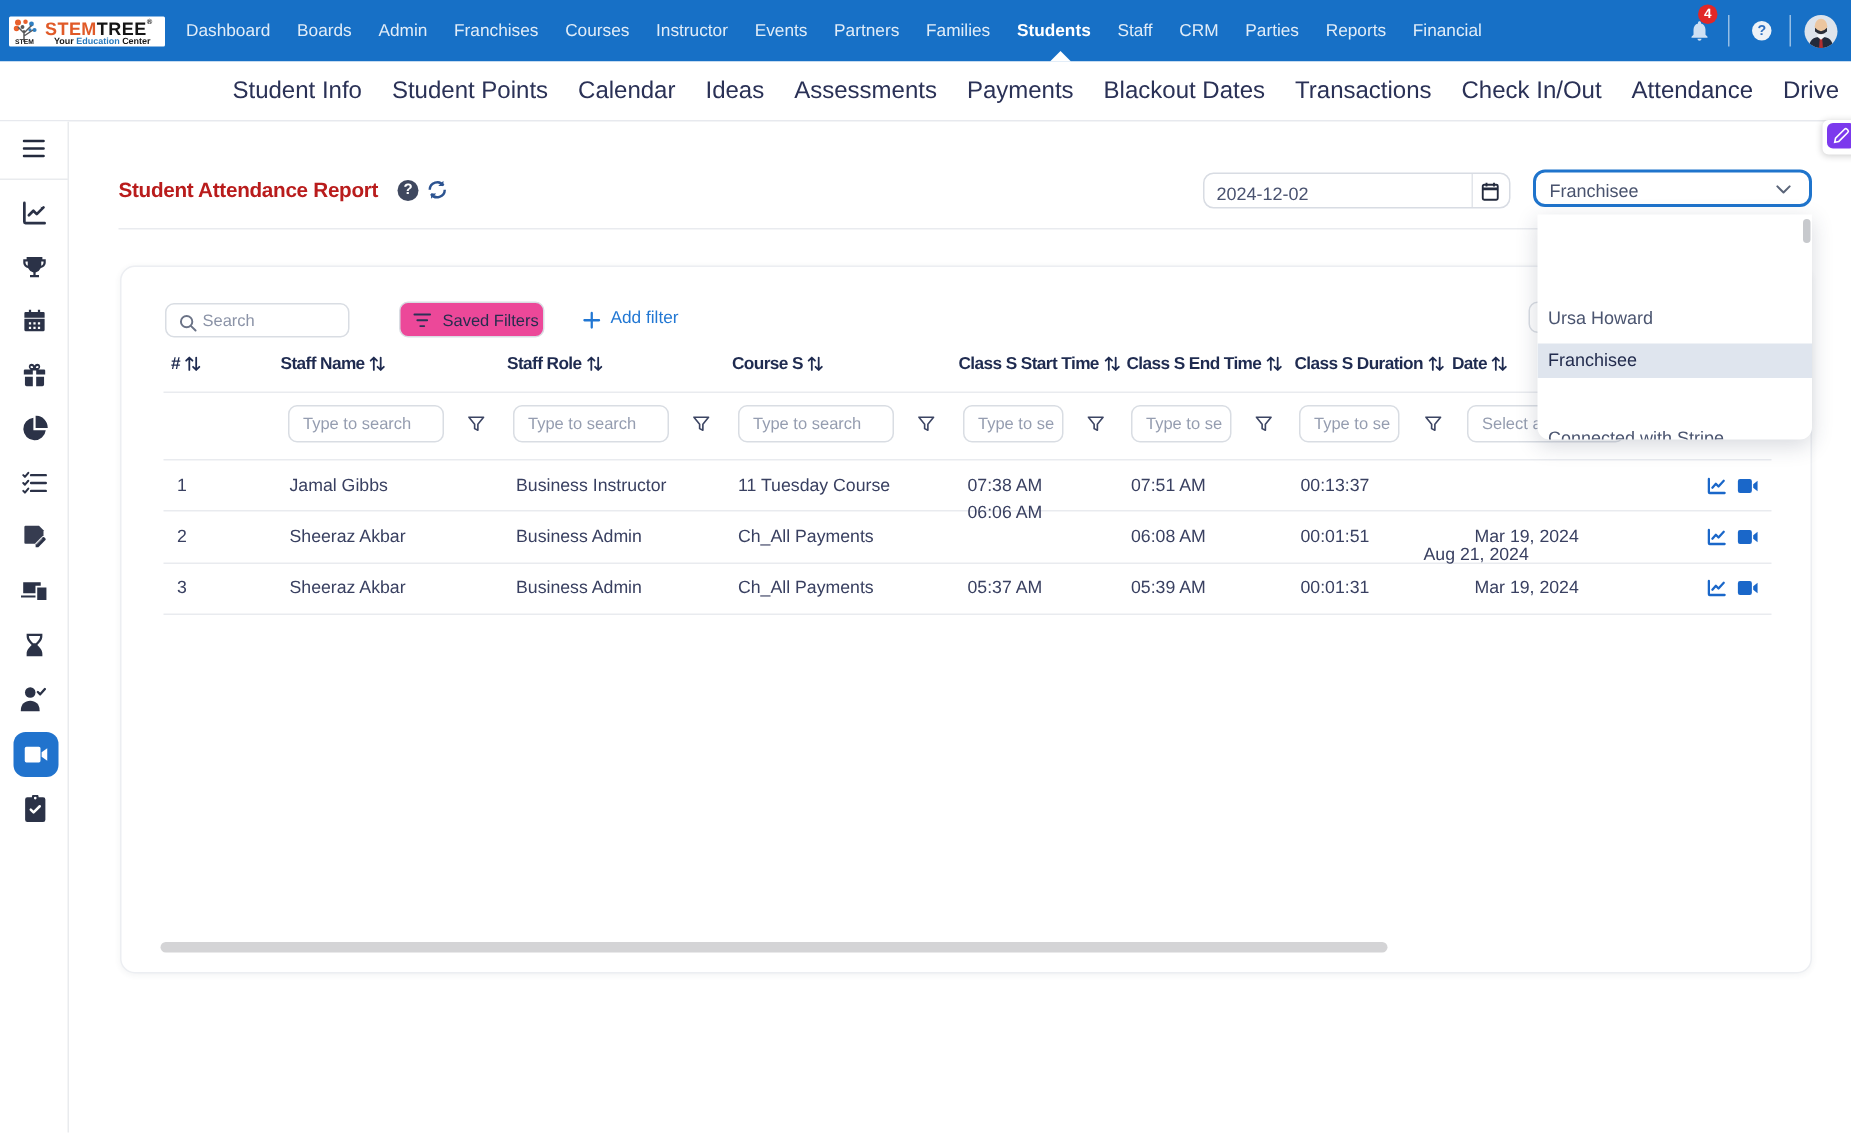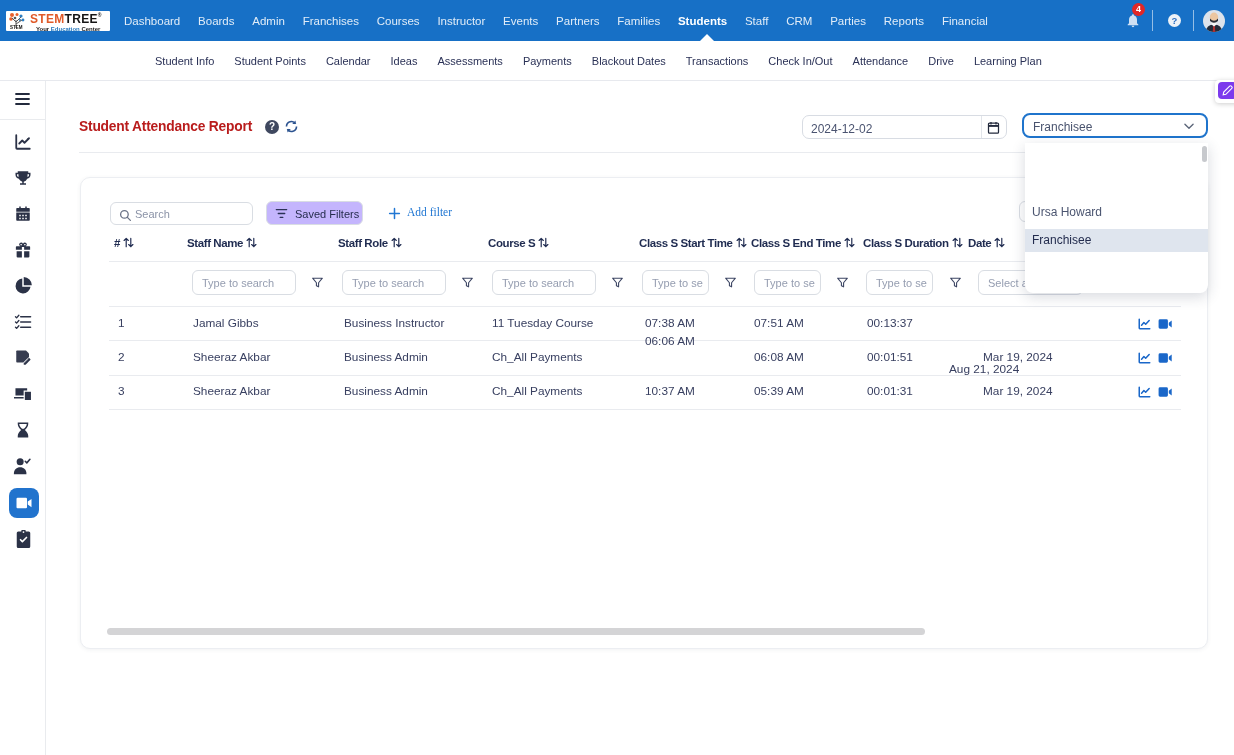--- a/index.html
+++ b/index.html
@@ -5,40 +5,40 @@
 * { margin:0; padding:0; box-sizing:border-box; }
 html,body { width:1234px; height:755px; overflow:hidden; font-family:"Liberation Sans", sans-serif; background:#fff; }
 .topnav { position:absolute; left:0; top:0; width:1234px; height:41px; background:#1770c6; }
 .logo { position:absolute; left:6px; top:11px; width:104px; height:20px; background:#fff; border-radius:1px; overflow:hidden; }
 .navitems { position:absolute; left:124px; top:0; height:41px; display:flex; align-items:center; gap:17.8px; }
 .navitems span { font-size:11.5px; color:rgba(255,255,255,0.87); white-space:nowrap; }
 .navitems span.active { color:#fff; font-weight:bold; }
 .caret { position:absolute; width:0; height:0; border-left:7px solid transparent; border-right:7px solid transparent; border-bottom:7px solid #fff; top:34px; }
 .subnav { position:absolute; left:0; top:41px; width:1234px; height:40px; background:#fff; border-bottom:1px solid #e7e9ee; }
 .subitems { position:absolute; left:155px; top:0; height:40px; display:flex; align-items:center; gap:20px; }
-.subitems span { font-size:11px; color:#2a3156; white-space:nowrap; }
+.subitems span { font-size:16px; color:#2a3156; white-space:nowrap; }
 .sidebar { position:absolute; left:0; top:81px; width:46px; height:674px; background:#fff; border-right:1px solid #e9ebee; }
 .content { position:absolute; left:46px; top:81px; width:1188px; height:674px; background:#fff; }
 .title { position:absolute; left:79px; top:119px; font-size:13.8px; font-weight:bold; color:#b91c1c; letter-spacing:-0.2px; }
 .titleline { position:absolute; left:79px; top:152px; width:1129px; height:1px; background:#e9ebef; }
 .dateinput { position:absolute; left:802px; top:115px; width:205px; height:24px; border:1px solid #d8dce3; border-radius:7px; background:#fff; }
 .dateinput .txt { position:absolute; left:8px; top:6px; font-size:12px; color:#4a5370; }
 .dateinput .sep { position:absolute; right:24px; top:0; width:1px; height:22px; background:#e2e5ea; }
 .select { position:absolute; left:1022px; top:113px; width:186px; height:25px; border:2px solid #1f74cc; border-radius:8px; background:#fff; }
 .select .txt { position:absolute; left:9px; top:5px; font-size:12px; color:#49536e; }
 .dropdown { position:absolute; left:1025px; top:143px; width:183px; height:150px; background:#fff; border-radius:0 0 8px 8px; box-shadow:0 4px 14px rgba(40,50,80,0.18); overflow:hidden; z-index:50; }
 .dropdown .item { position:absolute; left:0; width:183px; height:27px; font-size:12px; color:#4b5570; line-height:27px; padding-left:7px; }
 .dropdown .hl { background:#dfe5ee; color:#232c4e; }
 .dthumb { position:absolute; left:1202px; top:146px; width:5px; height:16px; background:#c7c9cd; border-radius:3px; z-index:51; }
 .card { position:absolute; left:80px; top:177px; width:1128px; height:472px; background:#fff; border:1px solid #eceef2; border-radius:10px; box-shadow:0 1px 4px rgba(60,70,90,0.07); }
-.search { position:absolute; left:29px; top:24px; width:143px; height:23px; border:1px solid #d9dde3; border-radius:6px; background:#fff; }
+.search { position:absolute; left:29px; top:24px; width:123px; height:23px; border:1px solid #d9dde3; border-radius:6px; background:#fff; }
 .search .ph { position:absolute; left:24px; top:5px; font-size:11px; color:#8b93a7; }
-.savedf { position:absolute; left:185px; top:23px; width:97px; height:24px; border:1px solid #d9dde3; border-radius:6px; background:#c4b5fd; }
+.savedf { position:absolute; left:185px; top:23px; width:97px; height:24px; border:1px solid #d9dde3; border-radius:6px; background:#ec4899; }
 .savedf .t { position:absolute; left:28px; top:6px; white-space:nowrap; font-size:11px; color:#262d4e; }
-.addf { position:absolute; top:28px; font-size:11.5px; color:#2177d3;font-family:Liberation Serif, serif; }
+.addf { position:absolute; top:28px; font-size:11.5px; color:#2177d3; }
 .hdr { position:absolute; top:58px; font-size:11.5px; letter-spacing:-0.4px; font-weight:bold; color:#1f2b50; white-space:nowrap; }
 .fin { position:absolute; top:92px; height:25px; border:1px solid #d9dde3; border-radius:6px; background:#fff; }
 .fin .p { position:absolute; left:9px; top:6px; font-size:11px; color:#959db0; white-space:nowrap; overflow:hidden; }
 .funnel { position:absolute; top:98px; }
 .hline { position:absolute; left:108px; width:1072px; height:1px; background:#e9ebef; }
 .cell { position:absolute; font-size:11.8px; color:#394061; white-space:nowrap; }
 .rowico { position:absolute; }
 .hscroll { position:absolute; left:107px; top:628px; width:818px; height:7px; background:#d4d4d6; border-radius:4px; }
 .editfab { position:absolute; left:1215px; top:80px; width:26px; height:23px; background:#fff; border-radius:4px; box-shadow:0 1px 5px rgba(0,0,0,0.2); }
 .editfab .p { position:absolute; left:3px; top:2px; width:19px; height:17px; background:#7c3aed; border-radius:4px; }
@@ -332,21 +332,21 @@
     </div>
   <div class="rowico" style="left:1077px;top:174px;">
       <svg width="14" height="12" viewBox="0 0 24 20">
         <path fill="#1a67c9" d="M1 4.5A2.5 2.5 0 0 1 3.5 2h11A2.5 2.5 0 0 1 17 4.5v11a2.5 2.5 0 0 1-2.5 2.5h-11A2.5 2.5 0 0 1 1 15.5zM18.5 8l5-4v12l-5-4z"></path>
       </svg>
     </div>
   <div class="cell" style="left:37px;top:206px;">3</div>
   <div class="cell" style="left:112px;top:206px;">Sheeraz Akbar</div>
   <div class="cell" style="left:263px;top:206px;">Business Admin</div>
   <div class="cell" style="left:411px;top:206px;">Ch_All Payments</div>
-  <div class="cell" style="left:564px;top:206px;">10:37 AM</div>
+  <div class="cell" style="left:564px;top:206px;">05:37 AM</div>
   <div class="cell" style="left:673px;top:206px;">05:39 AM</div>
   <div class="cell" style="left:786px;top:206px;">00:01:31</div>
   <div class="cell" style="left:902px;top:206px;">Mar 19, 2024</div>
   <div class="rowico" style="left:1056px;top:207px;">
       <svg width="15" height="14" viewBox="0 0 24 24">
         <path d="M3 4v15a1 1 0 0 0 1 1h17" fill="none" stroke="#1a67c9" stroke-width="2.6" stroke-linecap="round"></path>
         <path d="M7 14l4-4.5 3 3 6-6.5" fill="none" stroke="#1a67c9" stroke-width="2.6" stroke-linecap="round" stroke-linejoin="round"></path>
       </svg>
     </div>
   <div class="rowico" style="left:1077px;top:208px;">
@@ -359,14 +359,15 @@
 <div class="hscroll"></div>
 <div class="select">
     <span class="txt">Franchisee</span>
   <svg width="14" height="14" viewBox="0 0 24 24" style="position:absolute;right:10px;top:4px;">
     <path d="M5 9l7 7 7-7" fill="none" stroke="#5a6478" stroke-width="2.3" stroke-linecap="round" stroke-linejoin="round"></path>
   </svg>
 </div>
 <div class="dropdown">
   <div class="item" style="top:56px;">Ursa Howard</div>
   <div class="item hl" style="top:86px;height:23px;line-height:23px;">Franchisee</div>
+  <div class="item" style="top:136px;">Connected with Stripe</div>
 </div>
 <div class="dthumb"></div>
 
 </body></html>

